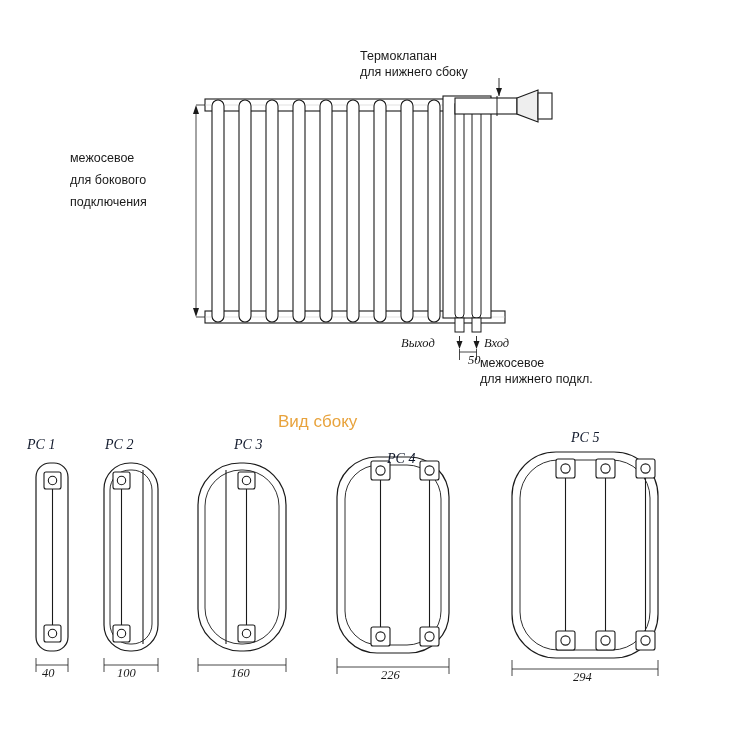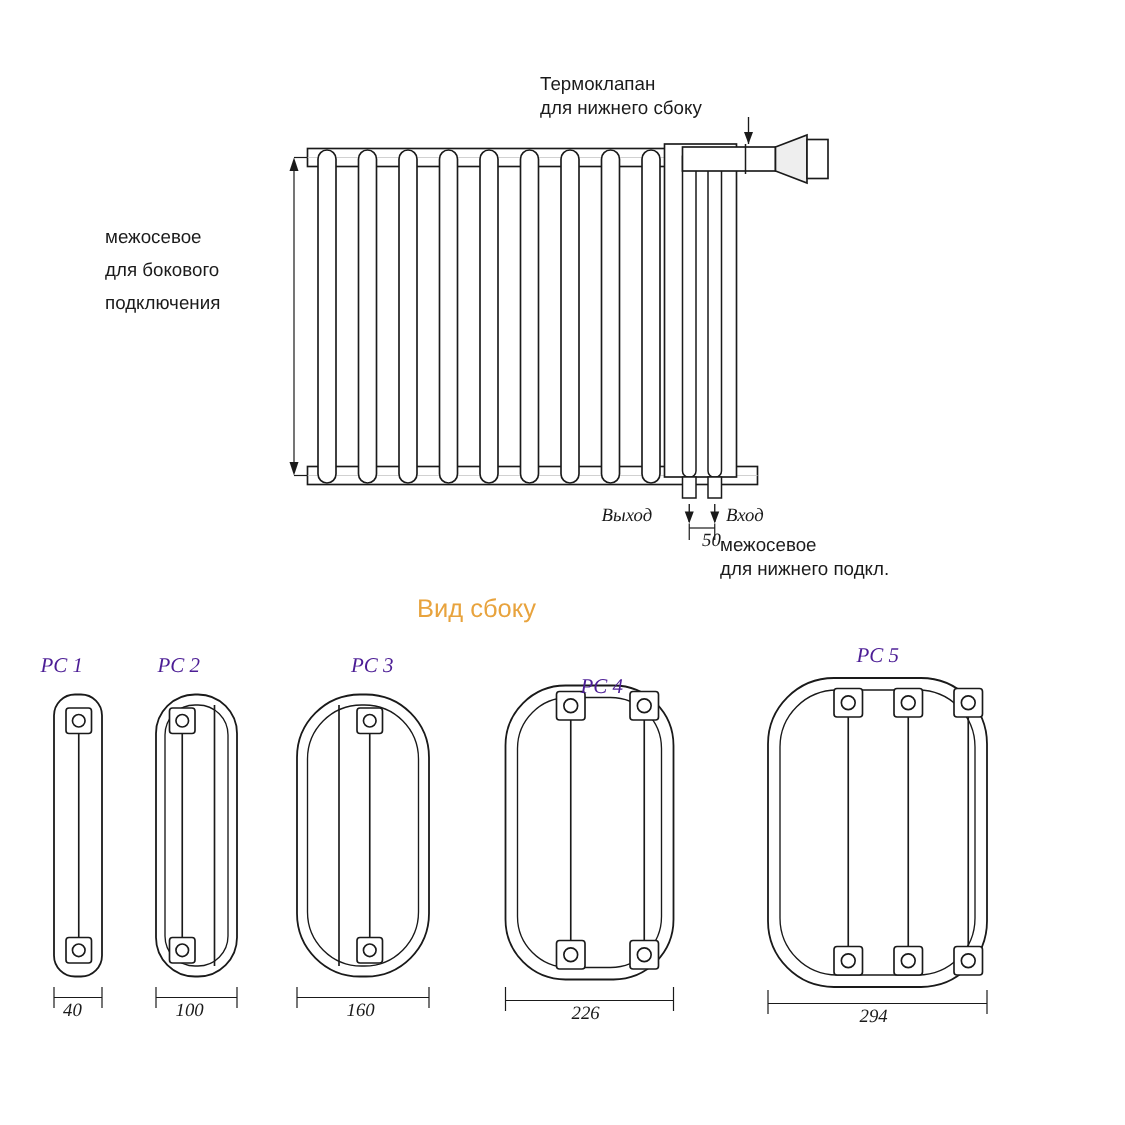--- a/index.html
+++ b/index.html
@@ -48,21 +48,21 @@
     font-size: 17px;
     color: #e8a33d;
     white-space: pre;
     font-family: "Liberation Sans", sans-serif;
   }
   .rc-title {
     position: absolute;
     font-style: italic;
     font-family: "Liberation Serif", serif;
     font-size: 14px;
-    color: #4c1d95;
+    color: #0f172a;
     white-space: pre;
   }
 </style>
 </head>
 <body>
 
 <div class="stage">
 
   <svg class="diagram" viewBox="0 0 750 750">
     <g stroke="#1a1a1a" fill="none" stroke-width="1.1">
@@ -224,21 +224,21 @@
   <div class="lbl" style="left:70px; top:194px;">подключения</div>
 
   <div class="dim-num" style="left:385px; top:336px;margin-left:16px;">Выход</div>
   <div class="dim-num" style="left:484px; top:336px;">Вход</div>
 
   <div class="dim-num" style="left:434px; top:353px;margin-left:34px;">50</div>
 
   <div class="lbl" style="left:480px; top:355px;">межосевое</div>
   <div class="lbl" style="left:480px; top:371px;">для нижнего подкл.</div>
 
-  <div class="sec-title" style="left:278px; top:396px;">Вид сбоку</div>
+  <div class="sec-title" style="left:278px; top:412px;">Вид сбоку</div>
 
   <div class="rc-title" style="left:27px; top:437px;">РС 1</div>
   <div class="rc-title" style="left:105px; top:437px;">РС 2</div>
   <div class="rc-title" style="left:234px; top:437px;">РС 3</div>
   <div class="rc-title" style="left:387px; top:451px;">РС 4</div>
   <div class="rc-title" style="left:571px; top:430px;">РС 5</div>
 
   <div class="dim-num" style="left:42px; top:666px;">40</div>
   <div class="dim-num" style="left:117px; top:666px;">100</div>
   <div class="dim-num" style="left:231px; top:666px;">160</div>

